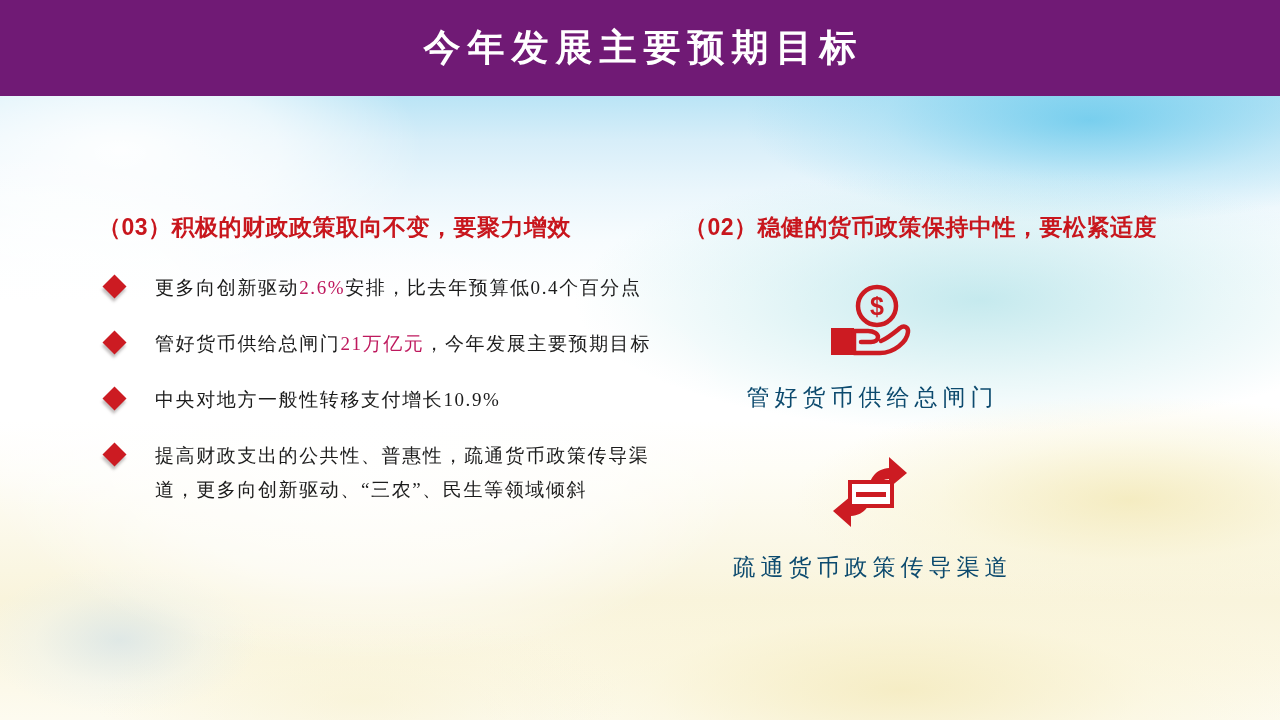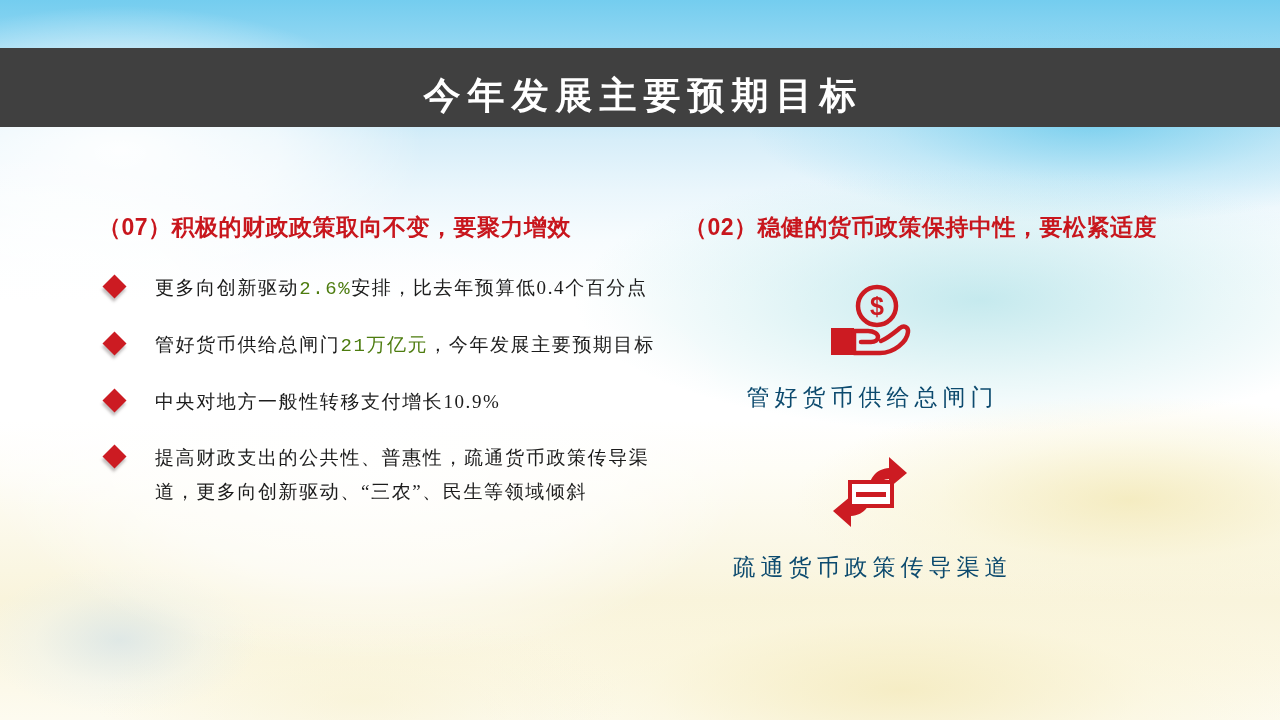--- a/index.html
+++ b/index.html
@@ -105,23 +105,22 @@
                 rgba(255,255,255,0.60) 52%,
                 rgba(255,255,255,0.0) 85%);
   }
 
   
   #banner {
     position: absolute;
     left: 0;
     top: 0;
     width: 1280px;
-    height: 79px;
-    background: #404040;
-    margin-top: 48px;
+    height: 96px;
+    background: #701a75;
   }
   #banner-title {
     position: absolute;
     left: 0;
     top: 0;
     width: 1280px;
     height: 96px;
     line-height: 96px;
     text-align: center;
     color: #ffffff;
@@ -177,22 +176,21 @@
   }
   .bullet-text {
     margin-left: 55px;
     font-family: "Liberation Serif", "DejaVu Serif", serif;
     font-size: 19px;
     line-height: 34px;
     color: #1c1c1c;
     letter-spacing: 1.6px;
   }
   .bullet-text .hl {
-    color: #4d7c0f;
-    font-family: Liberation Mono, monospace;
+    color: #be185d;
   }
 
   
   .icon-block {
     position: absolute;
     width: 420px;
     text-align: center;
   }
   #icon-block-1 { left: 660px; top: 180px; }
   #icon-block-2 { left: 660px; top: 350px; }
@@ -228,21 +226,21 @@
   <div class="bg-layer bg-cream3"></div>
   <div class="bg-layer bg-blue-low"></div>
   <div class="bg-layer bg-white-band"></div>
 
   <div id="banner">
     <div id="banner-title">今年发展主要预期目标</div>
   </div>
 
   <div id="content">
 
-    <div class="col-heading" id="heading-01">（07）积极的财政政策取向不变，要聚力增效</div>
+    <div class="col-heading" id="heading-01">（03）积极的财政政策取向不变，要聚力增效</div>
 
     <div class="col-heading" id="heading-02">（02）稳健的货币政策保持中性，要松紧适度</div>
 
     <div id="bullet-list">
         <div class="bullet-row">
           <span class="bullet-diamond"></span>
           <div class="bullet-text"><span>更多向创新驱动</span><span class="hl">2.6%</span><span>安排，比去年预算低0.4个百分点</span></div>
         </div>
         <div class="bullet-row">
           <span class="bullet-diamond"></span>

